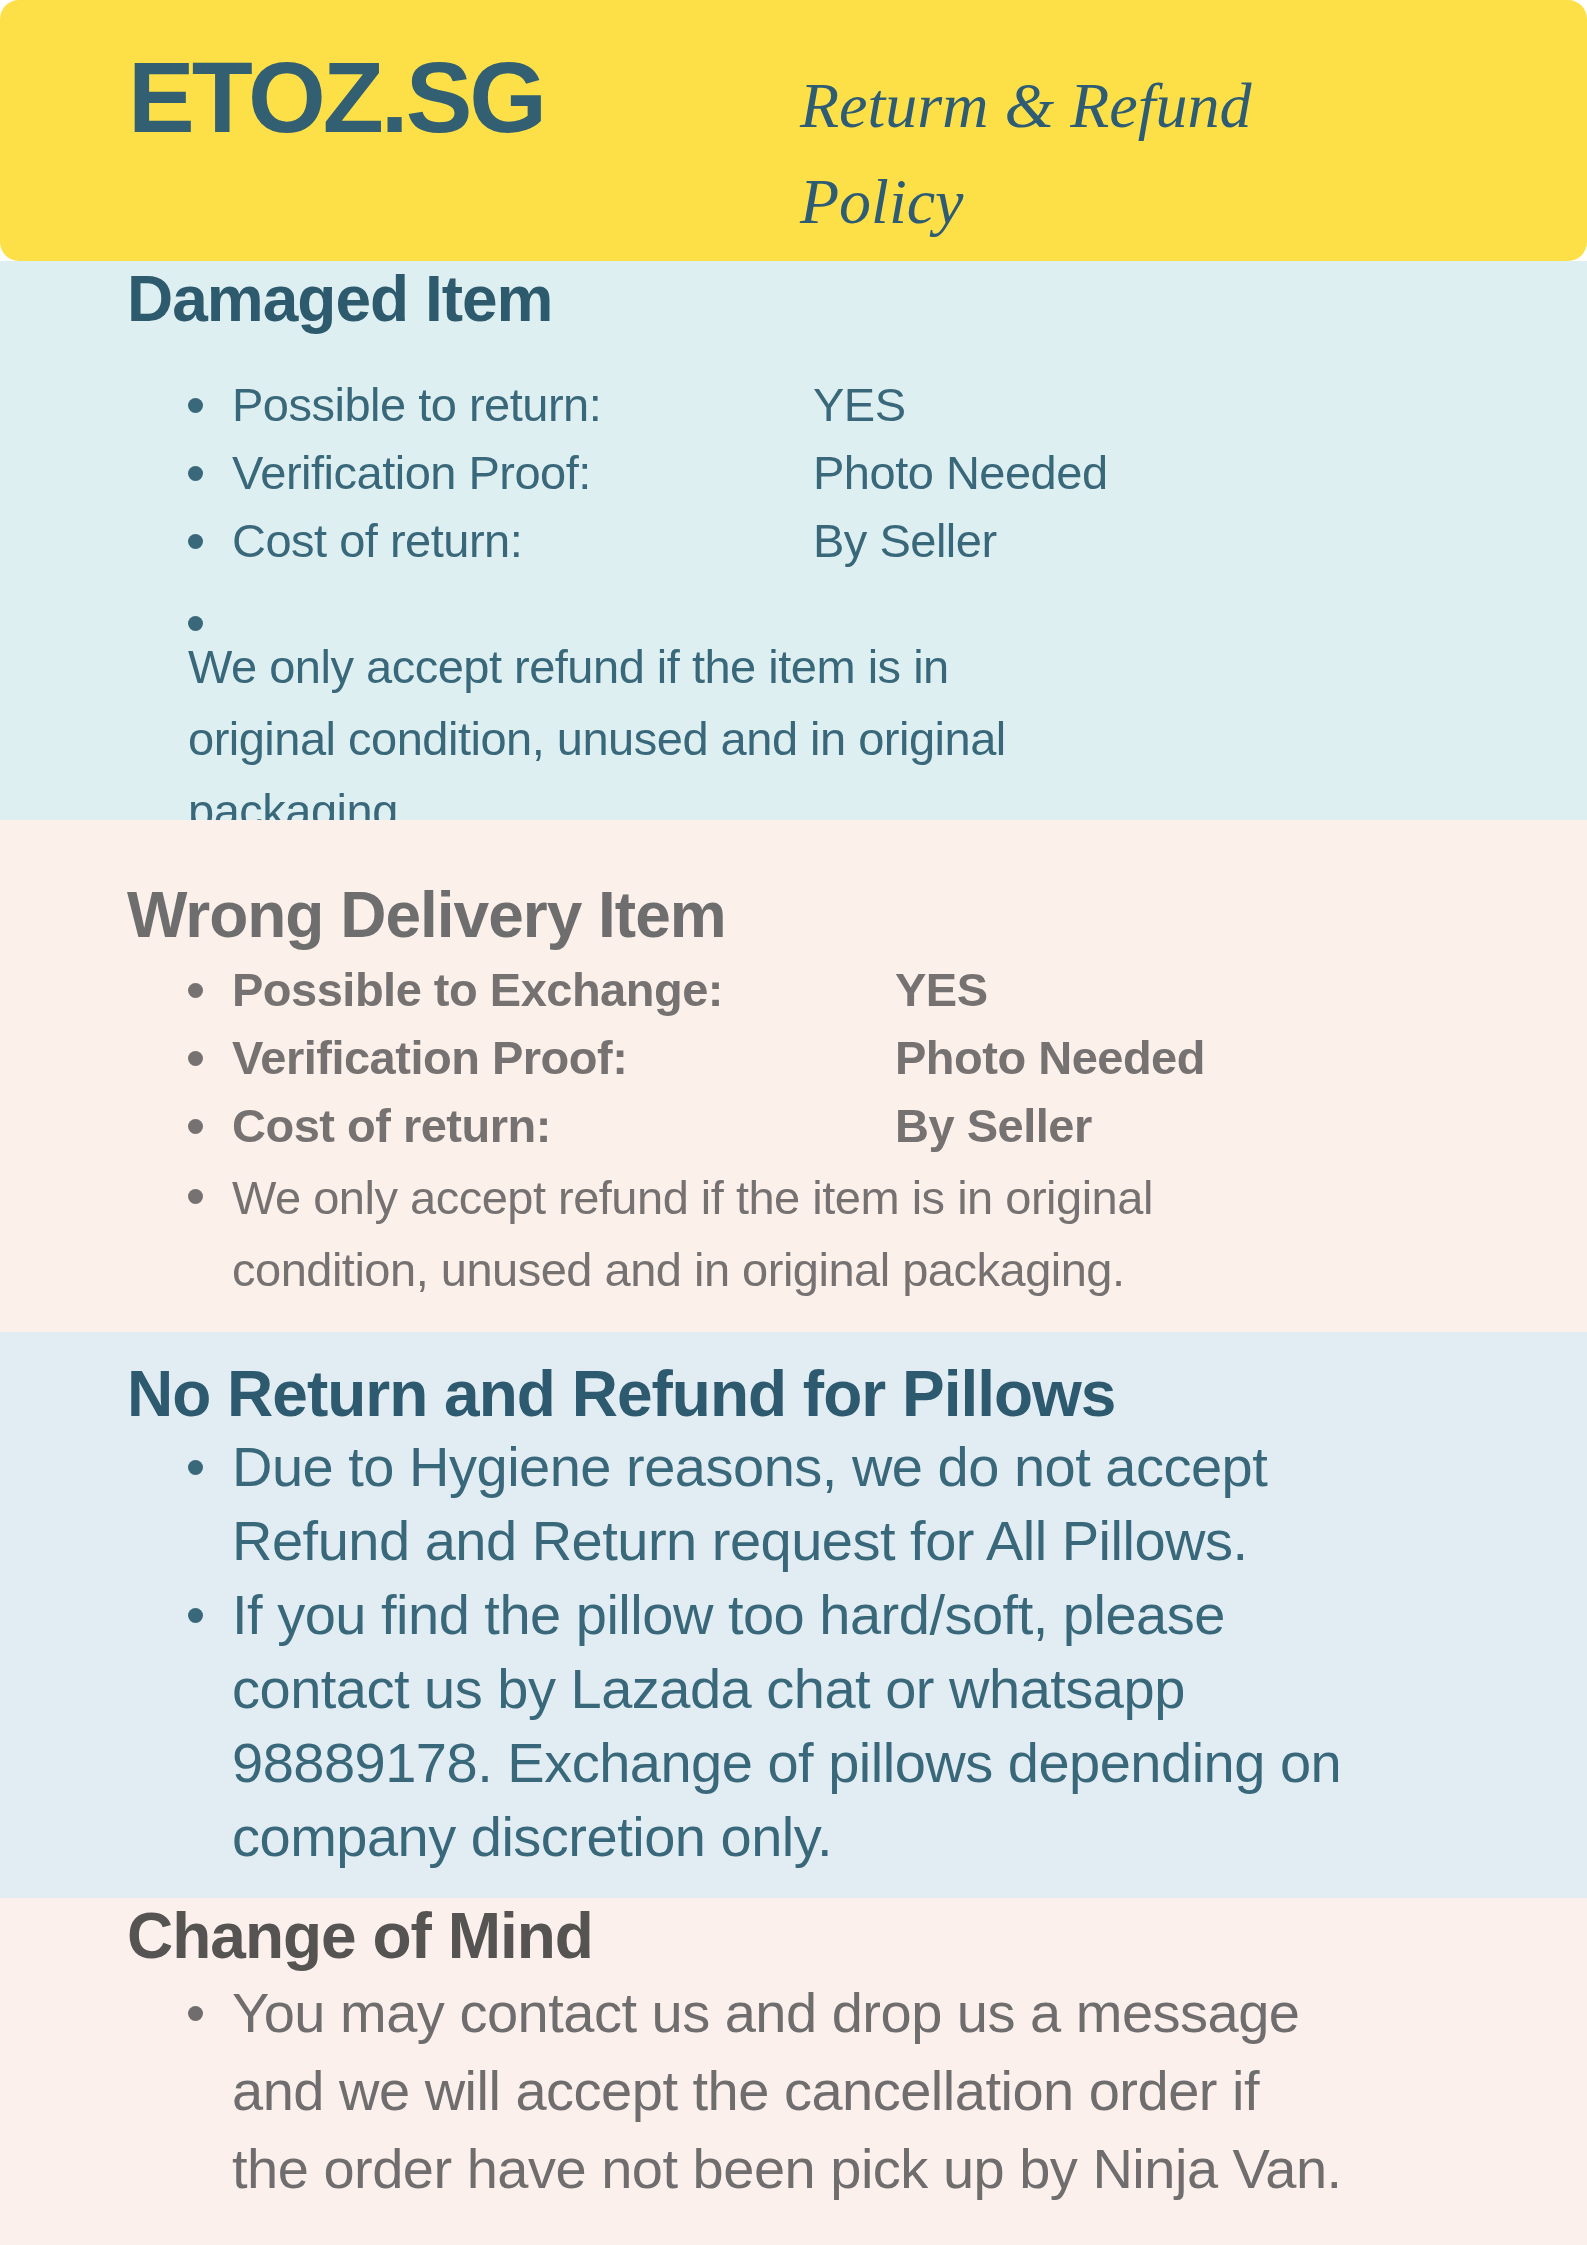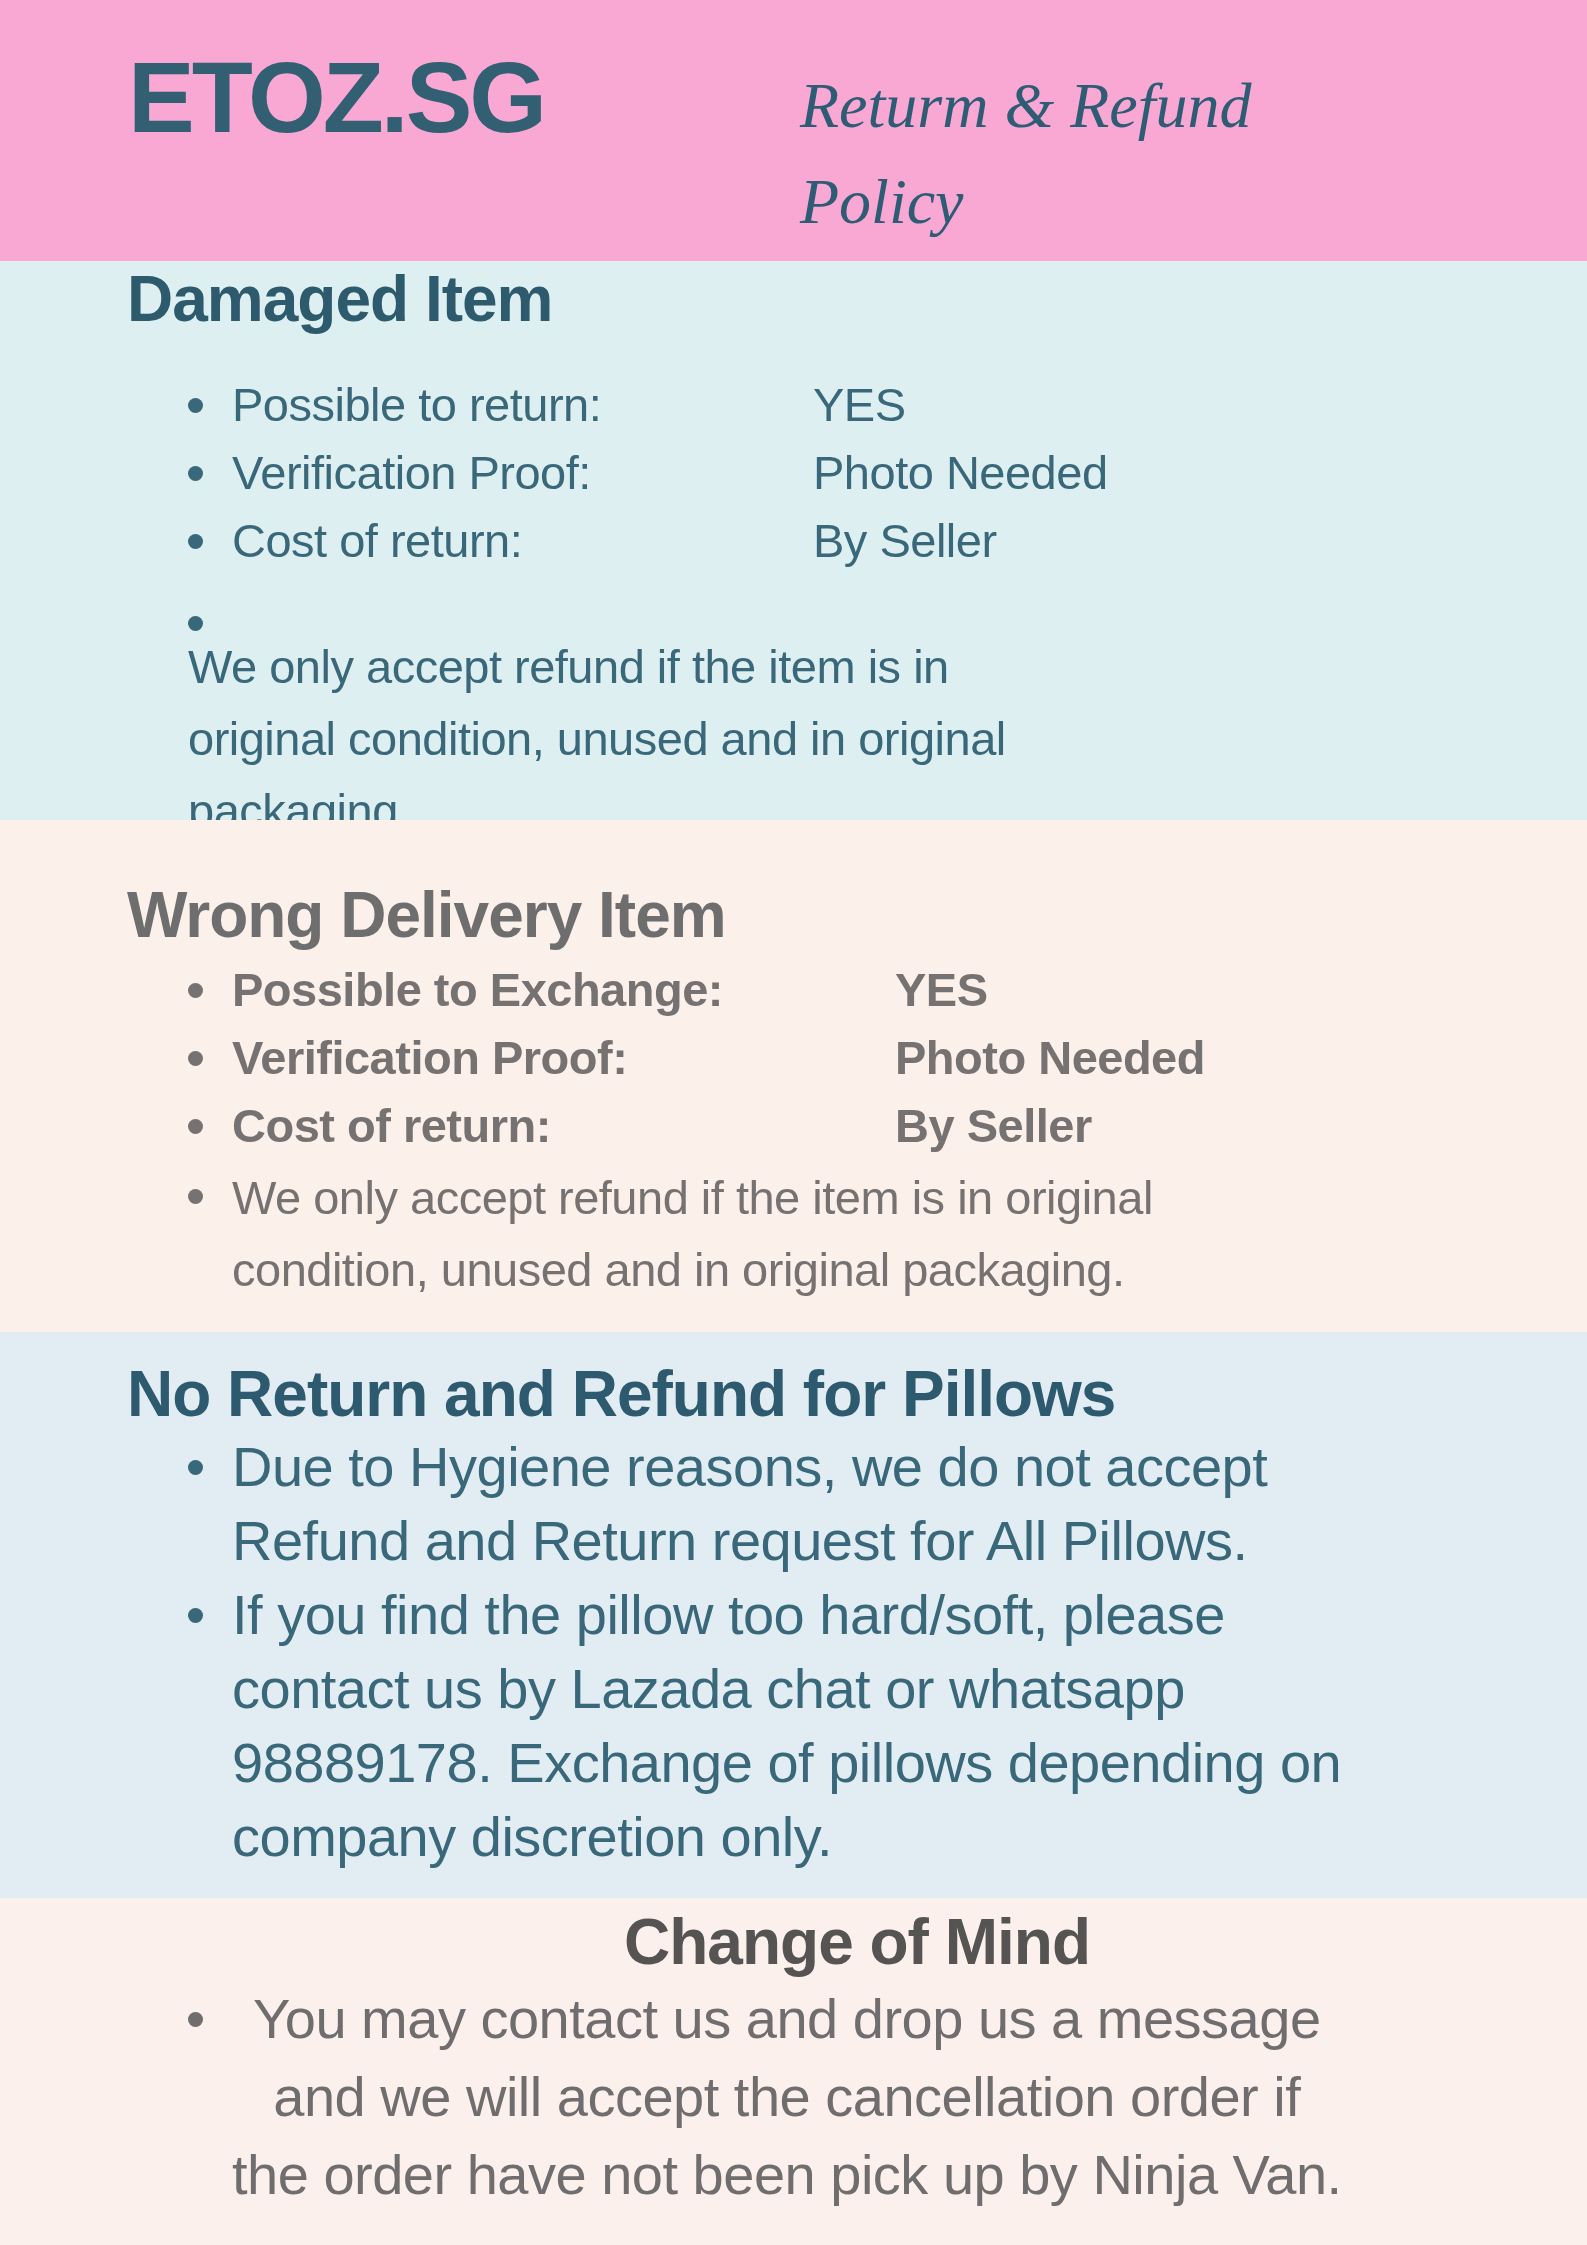--- a/index.html
+++ b/index.html
@@ -1,40 +1,40 @@
 <!DOCTYPE html>
 <html><head>
 <meta charset="utf-8">
 <style>
   html,body{margin:0;padding:0;}
   body{
     width:1587px;height:2245px;position:relative;overflow:hidden;
     background:#ffffff;
     font-family:"Liberation Sans",sans-serif;
   }
-  .header{position:absolute;left:0;top:0;width:1587px;height:261px;background:#f9a8d4;}
+  .header{position:absolute;left:0;top:0;width:1587px;height:261px;background:#fde047;border-radius:19px;}
   .brand{
     position:absolute;left:128px;top:47px;
     font-size:100px;font-weight:bold;letter-spacing:-3px;line-height:100px;
   }
   .title{
     position:absolute;left:800px;top:58px;
     font-family:"Liberation Serif",serif;font-style:italic;
     font-size:64px;line-height:96px;
   }
   .title div{white-space:nowrap;}
 
   .section{
     position:absolute;left:0;width:1587px;box-sizing:border-box;
     background:var(--bg);
   }
   #sec0{top:261px;height:559px;padding-top:2px;}
   #sec1{top:820px;height:512px;padding-top:59px;}
   #sec2{top:1332px;height:566px;padding-top:26px;}
-  #sec3{top:1898px;height:347px;padding-top:8px;text-align:center;}
+  #sec3{top:1898px;height:347px;padding-top:2px;}
 
   .section h2{
     margin:0 0 0 127px;font-size:64px;line-height:72px;font-weight:bold;
     letter-spacing:-1px;color:var(--hc);white-space:nowrap;
   }
 
   .facts{margin-left:188px;color:var(--tc);}
   #sec0 .facts{margin-top:36px;}
   #sec1 .facts{margin-top:5px;font-weight:bold;}
   .fact{display:flex;height:68px;font-size:47px;line-height:68px;letter-spacing:-0.5px;}

